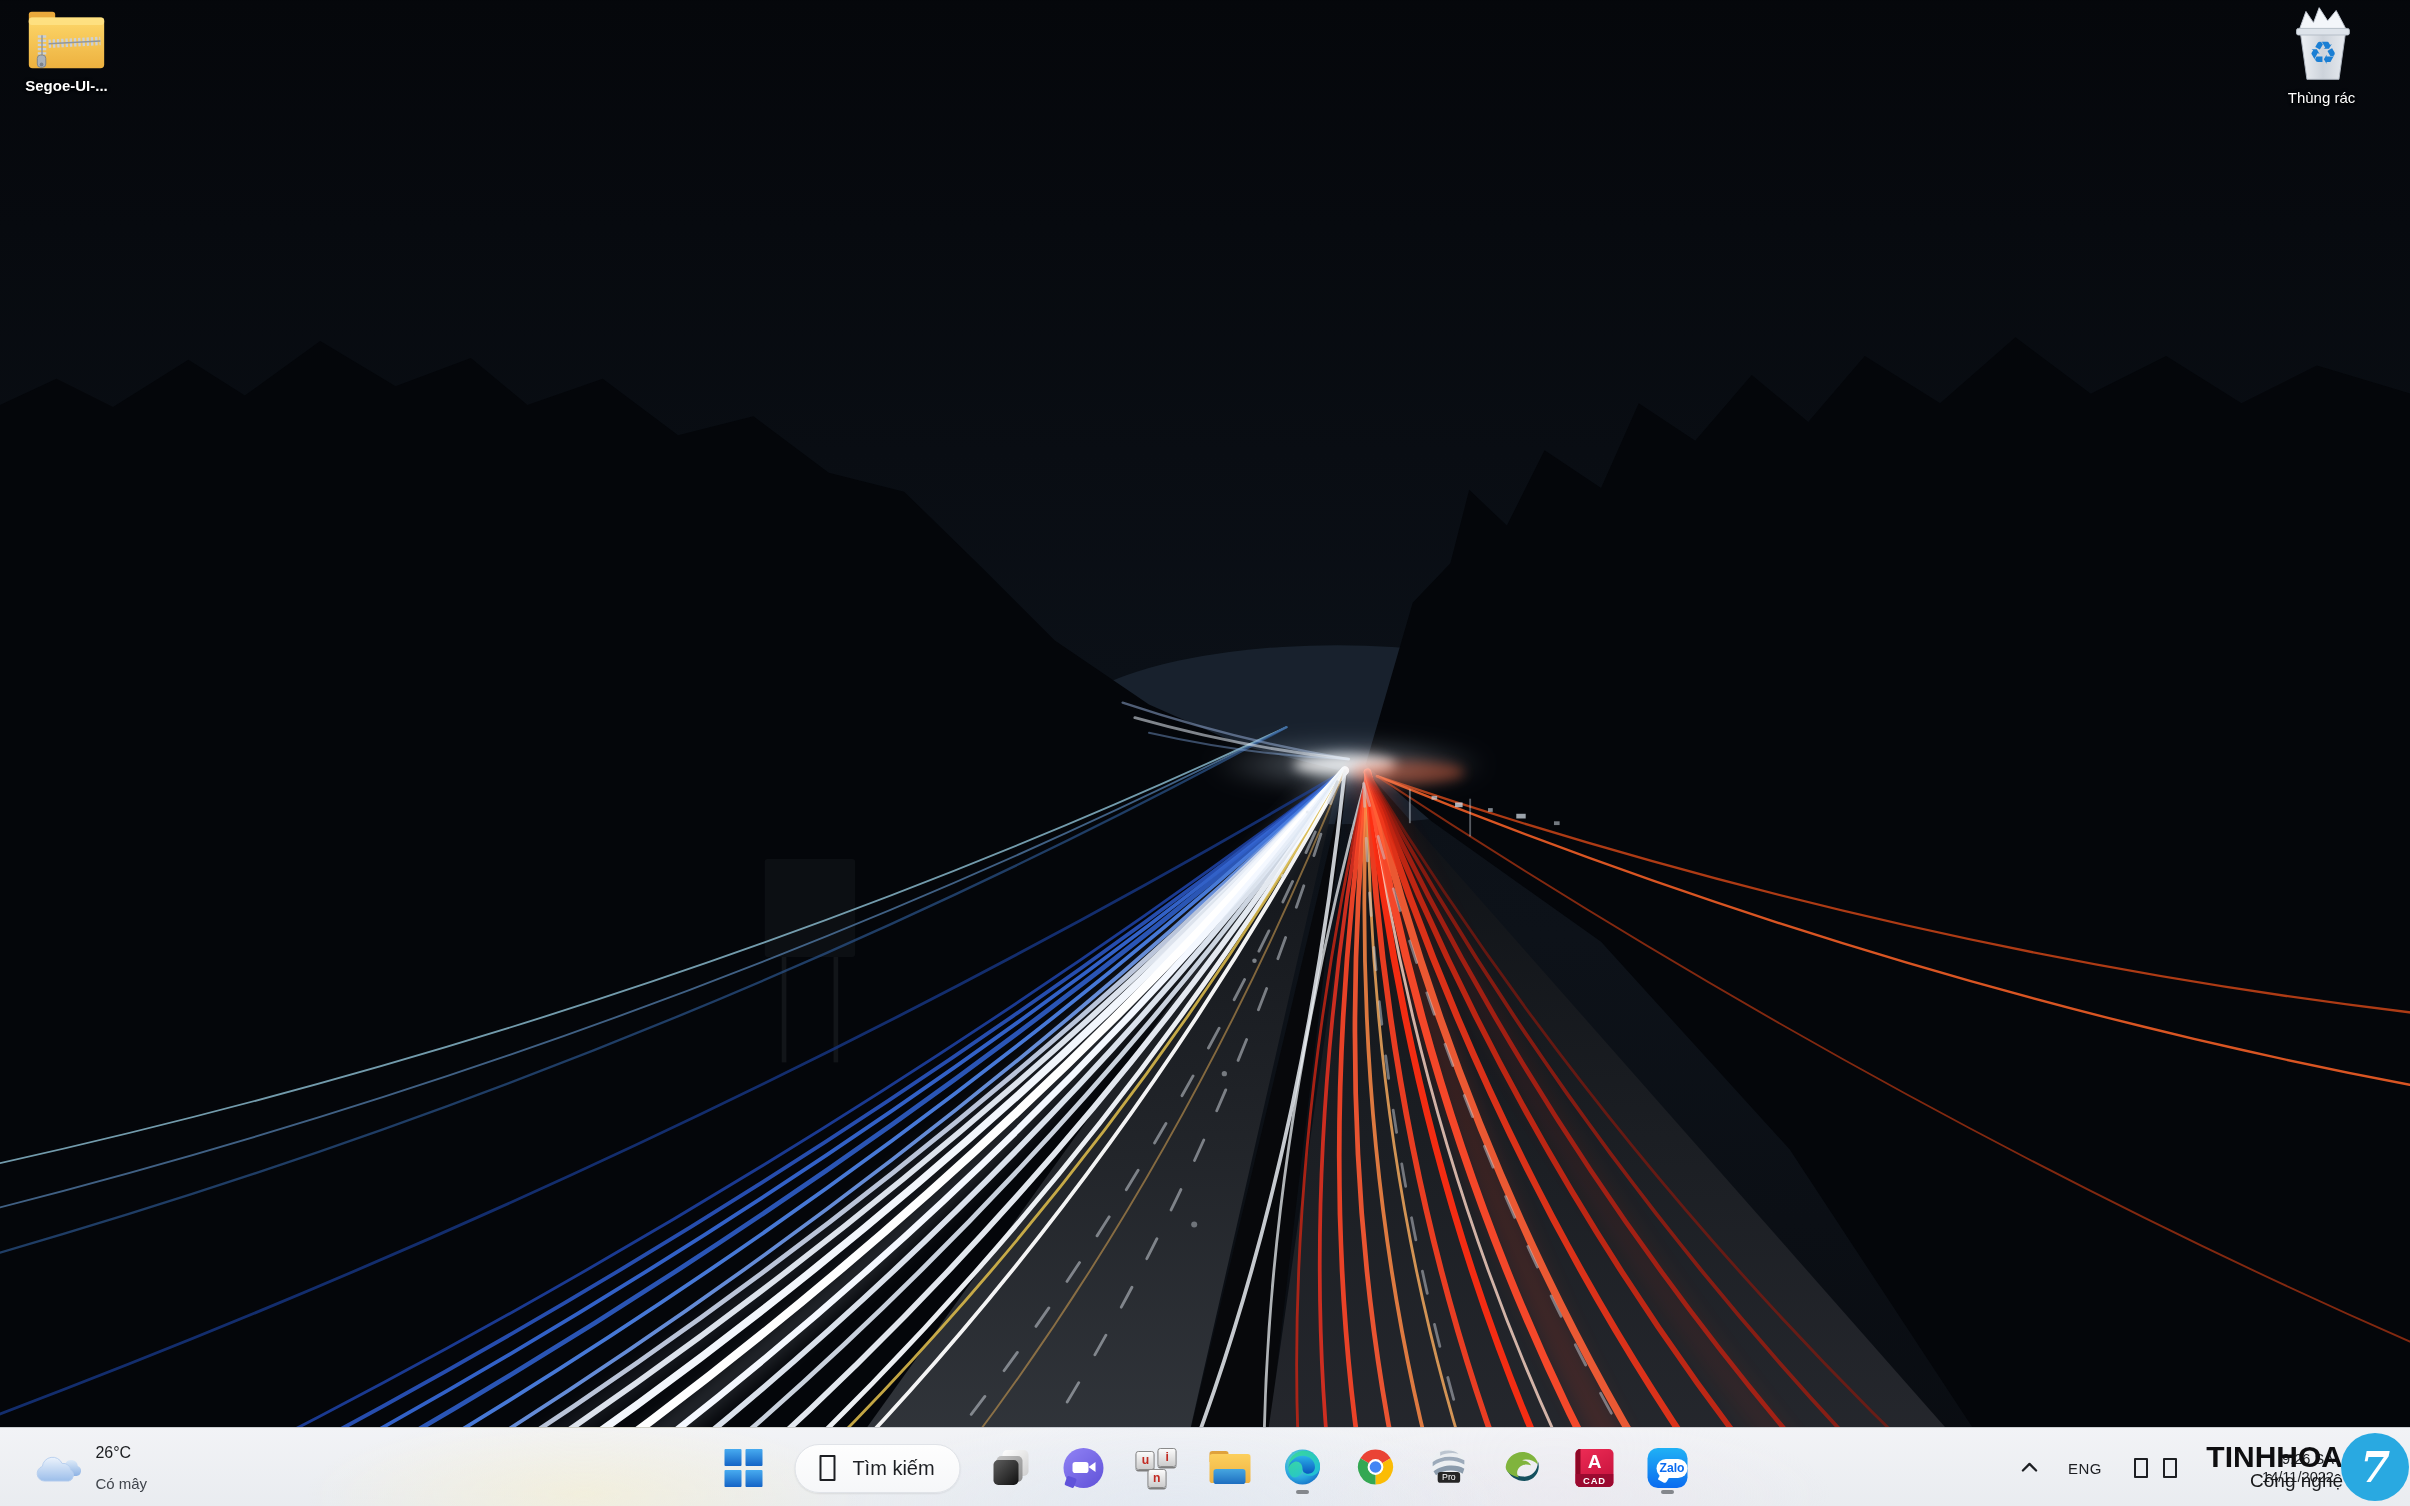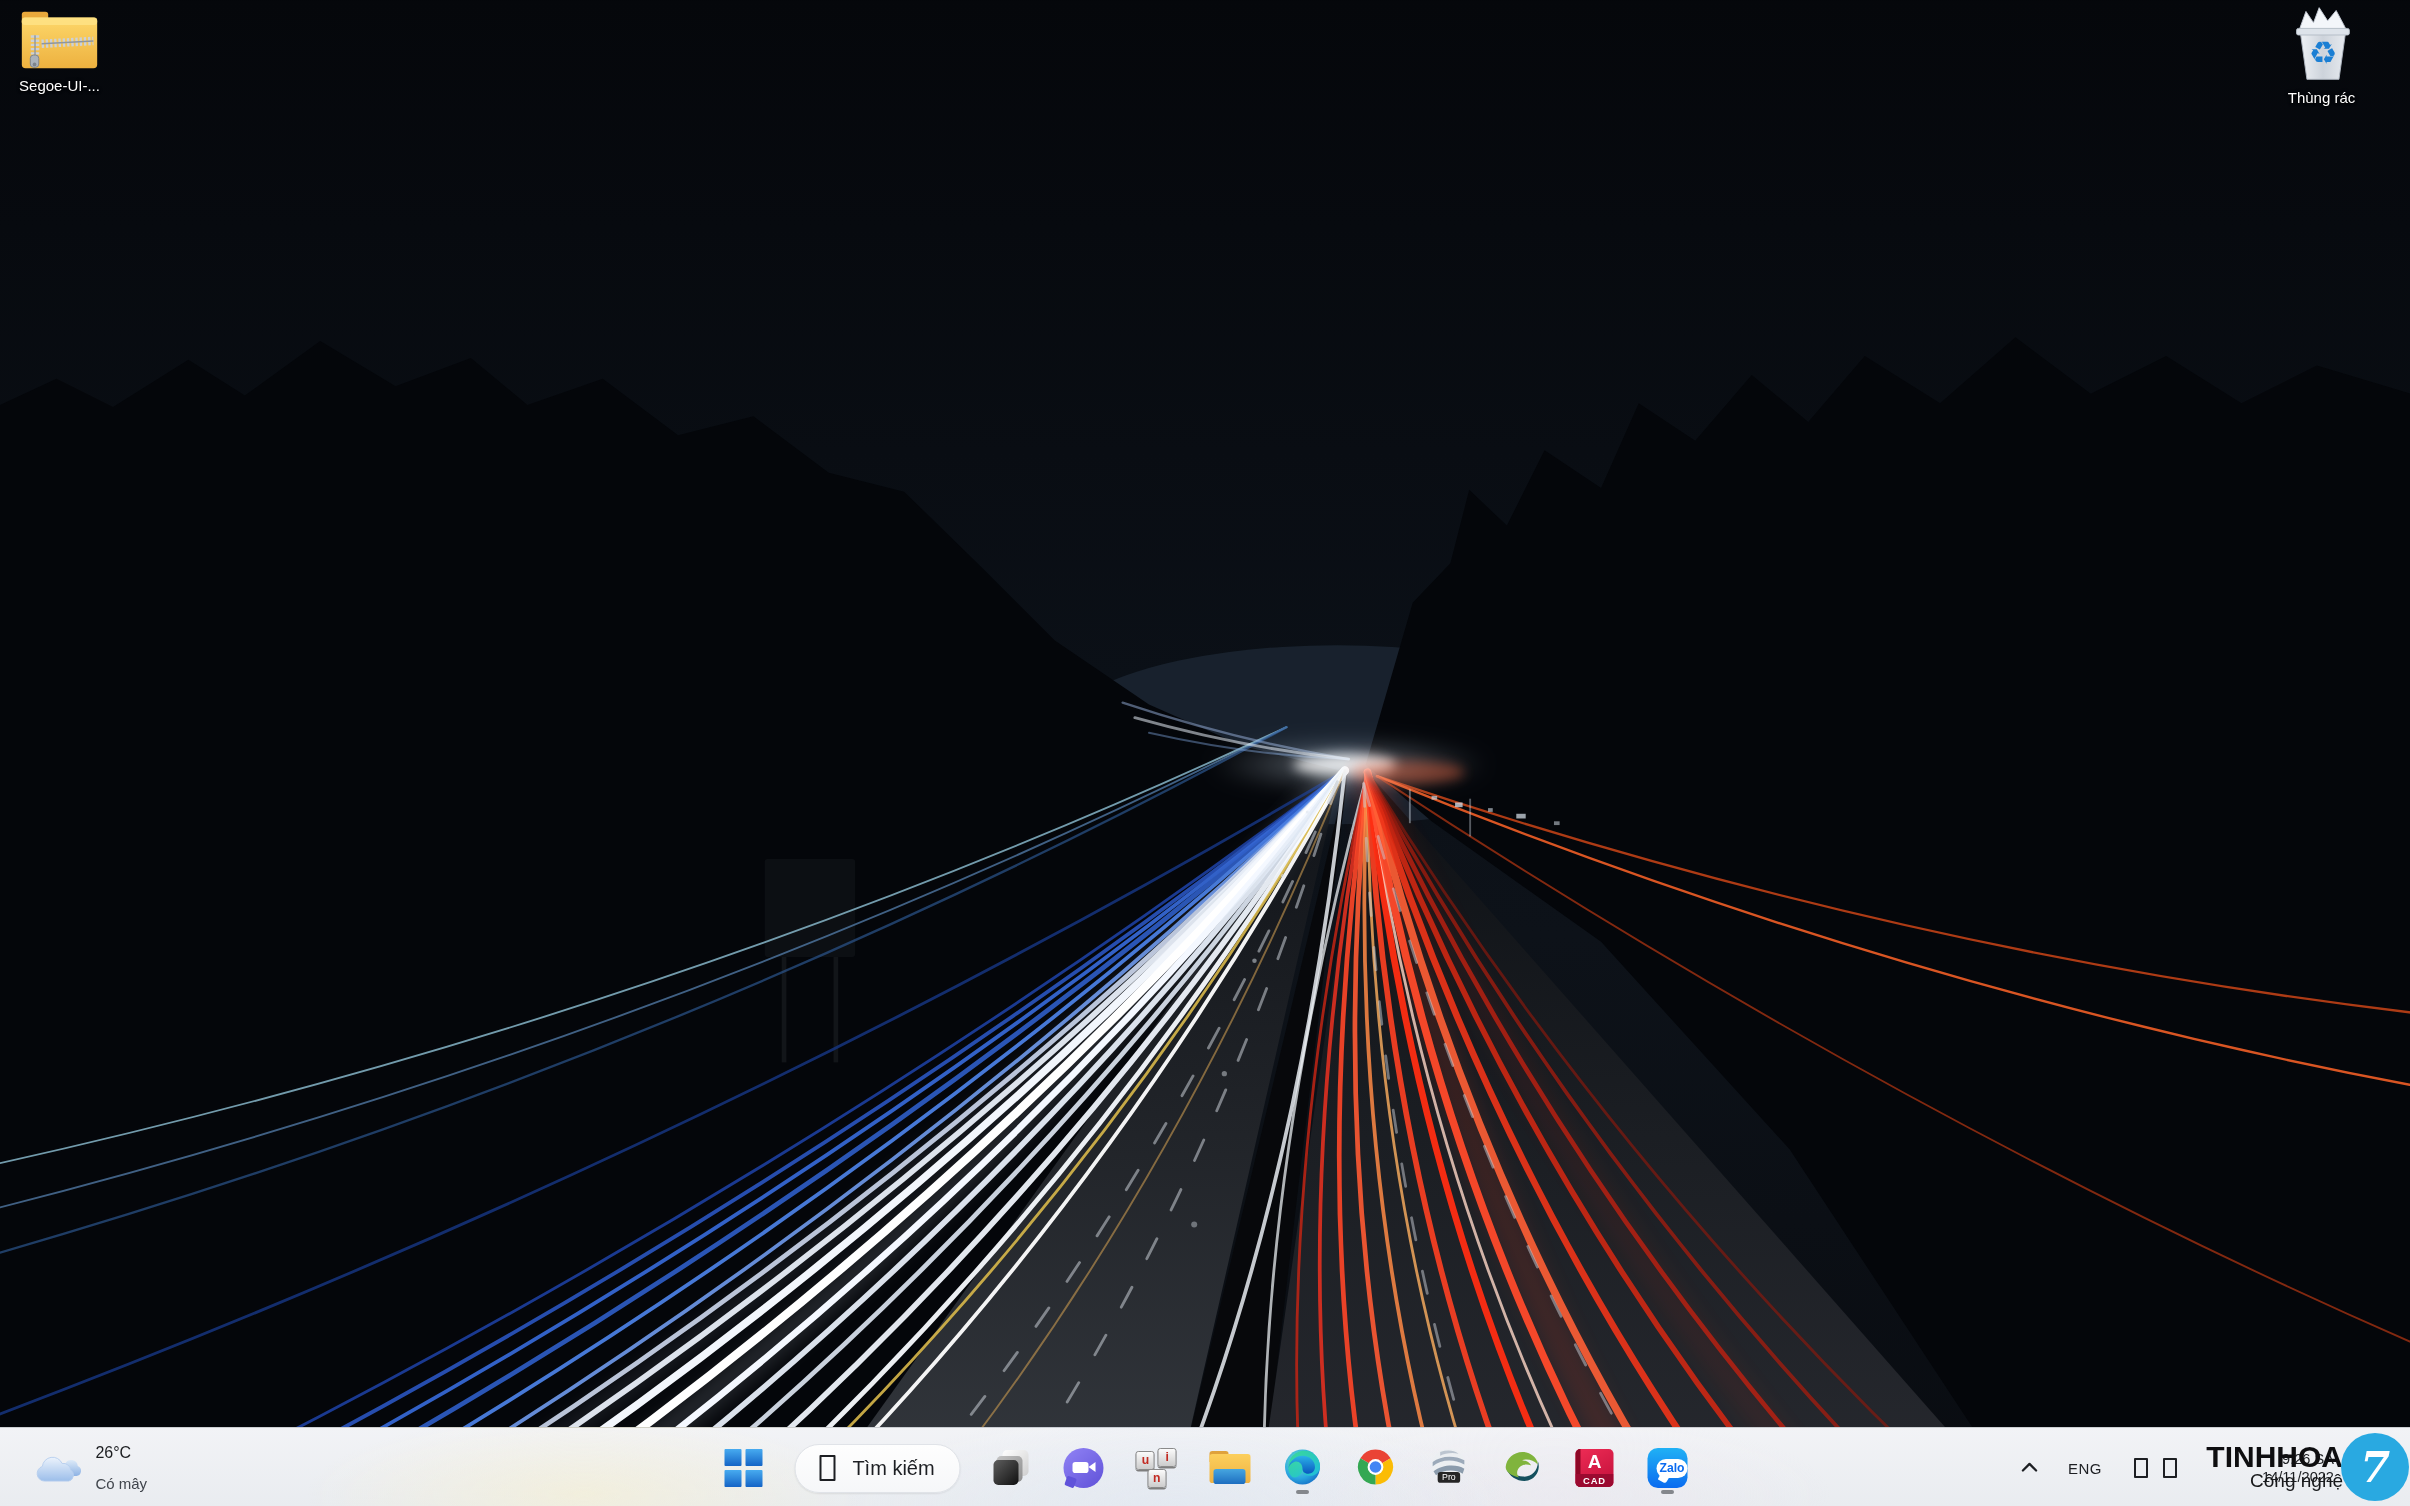--- a/index.html
+++ b/index.html
@@ -8,21 +8,21 @@
   .stage { position:relative; width:2411px; height:1507px; overflow:hidden; }
 
   
   #wp { position:absolute; inset:0; display:block; }
 
   
   .desk-icon { position:absolute; width:119px; text-align:center; cursor:default; }
   .desk-icon .art { display:flex; justify-content:center; }
   .desk-icon .lbl { margin-top:3.8px; font-size:15px; color:#fff; line-height:18px;
                     text-shadow:0 0.9px 1.9px rgba(0,0,0,.95), 0 0 3.8px rgba(0,0,0,.7); }
-  #icon-zip { left:0; top:5.6px; }
+  #icon-zip { left:7px; top:5.6px;font-weight:bold; }
   #icon-bin { left:2262px; top:1.9px; }
 
   
   .taskbar { position:absolute; left:0; bottom:0; width:2411px; height:80px;
              background:
                radial-gradient(395px 113px at 584px 66px, rgba(248,240,205,.55), rgba(248,240,205,0) 70%),
                radial-gradient(471px 132px at 1177px 75px, rgba(222,230,242,.5), rgba(222,230,242,0) 70%),
                radial-gradient(395px 113px at 1554px 66px, rgba(236,228,238,.35), rgba(236,228,238,0) 70%),
                linear-gradient(180deg,#f2f3f6,#e9ecf0);
              border-top:0.9px solid rgba(0,0,0,.12); }

